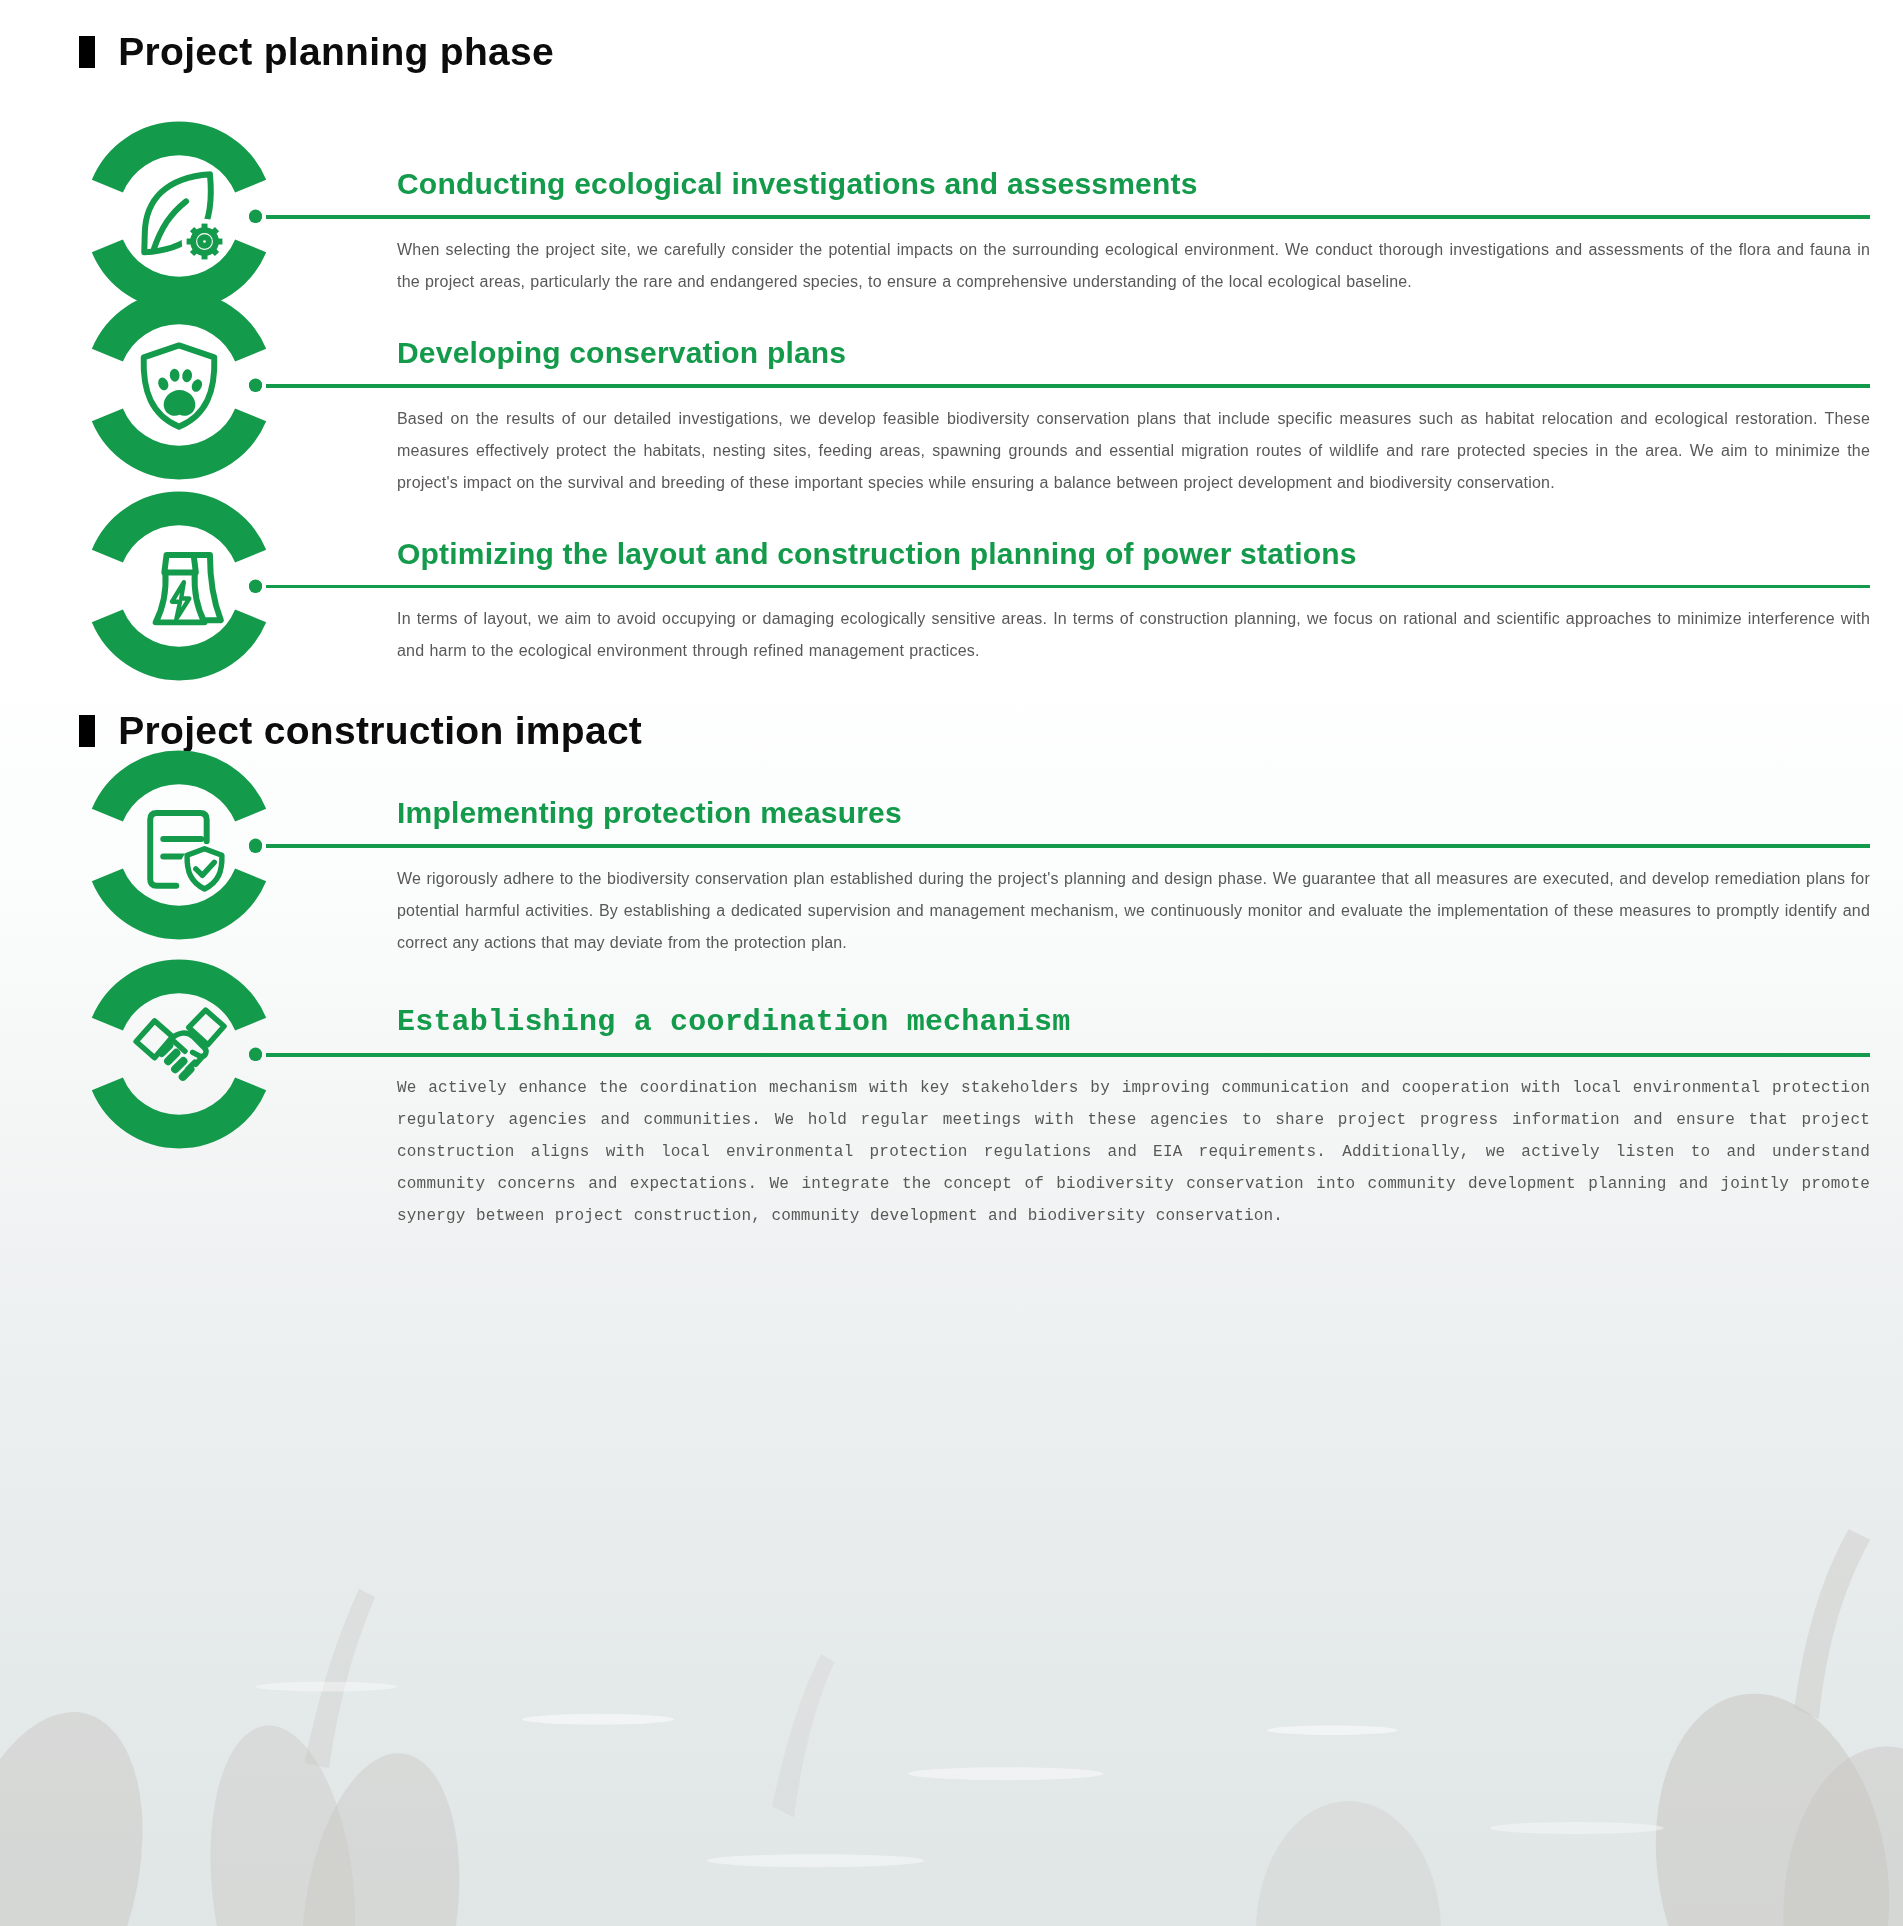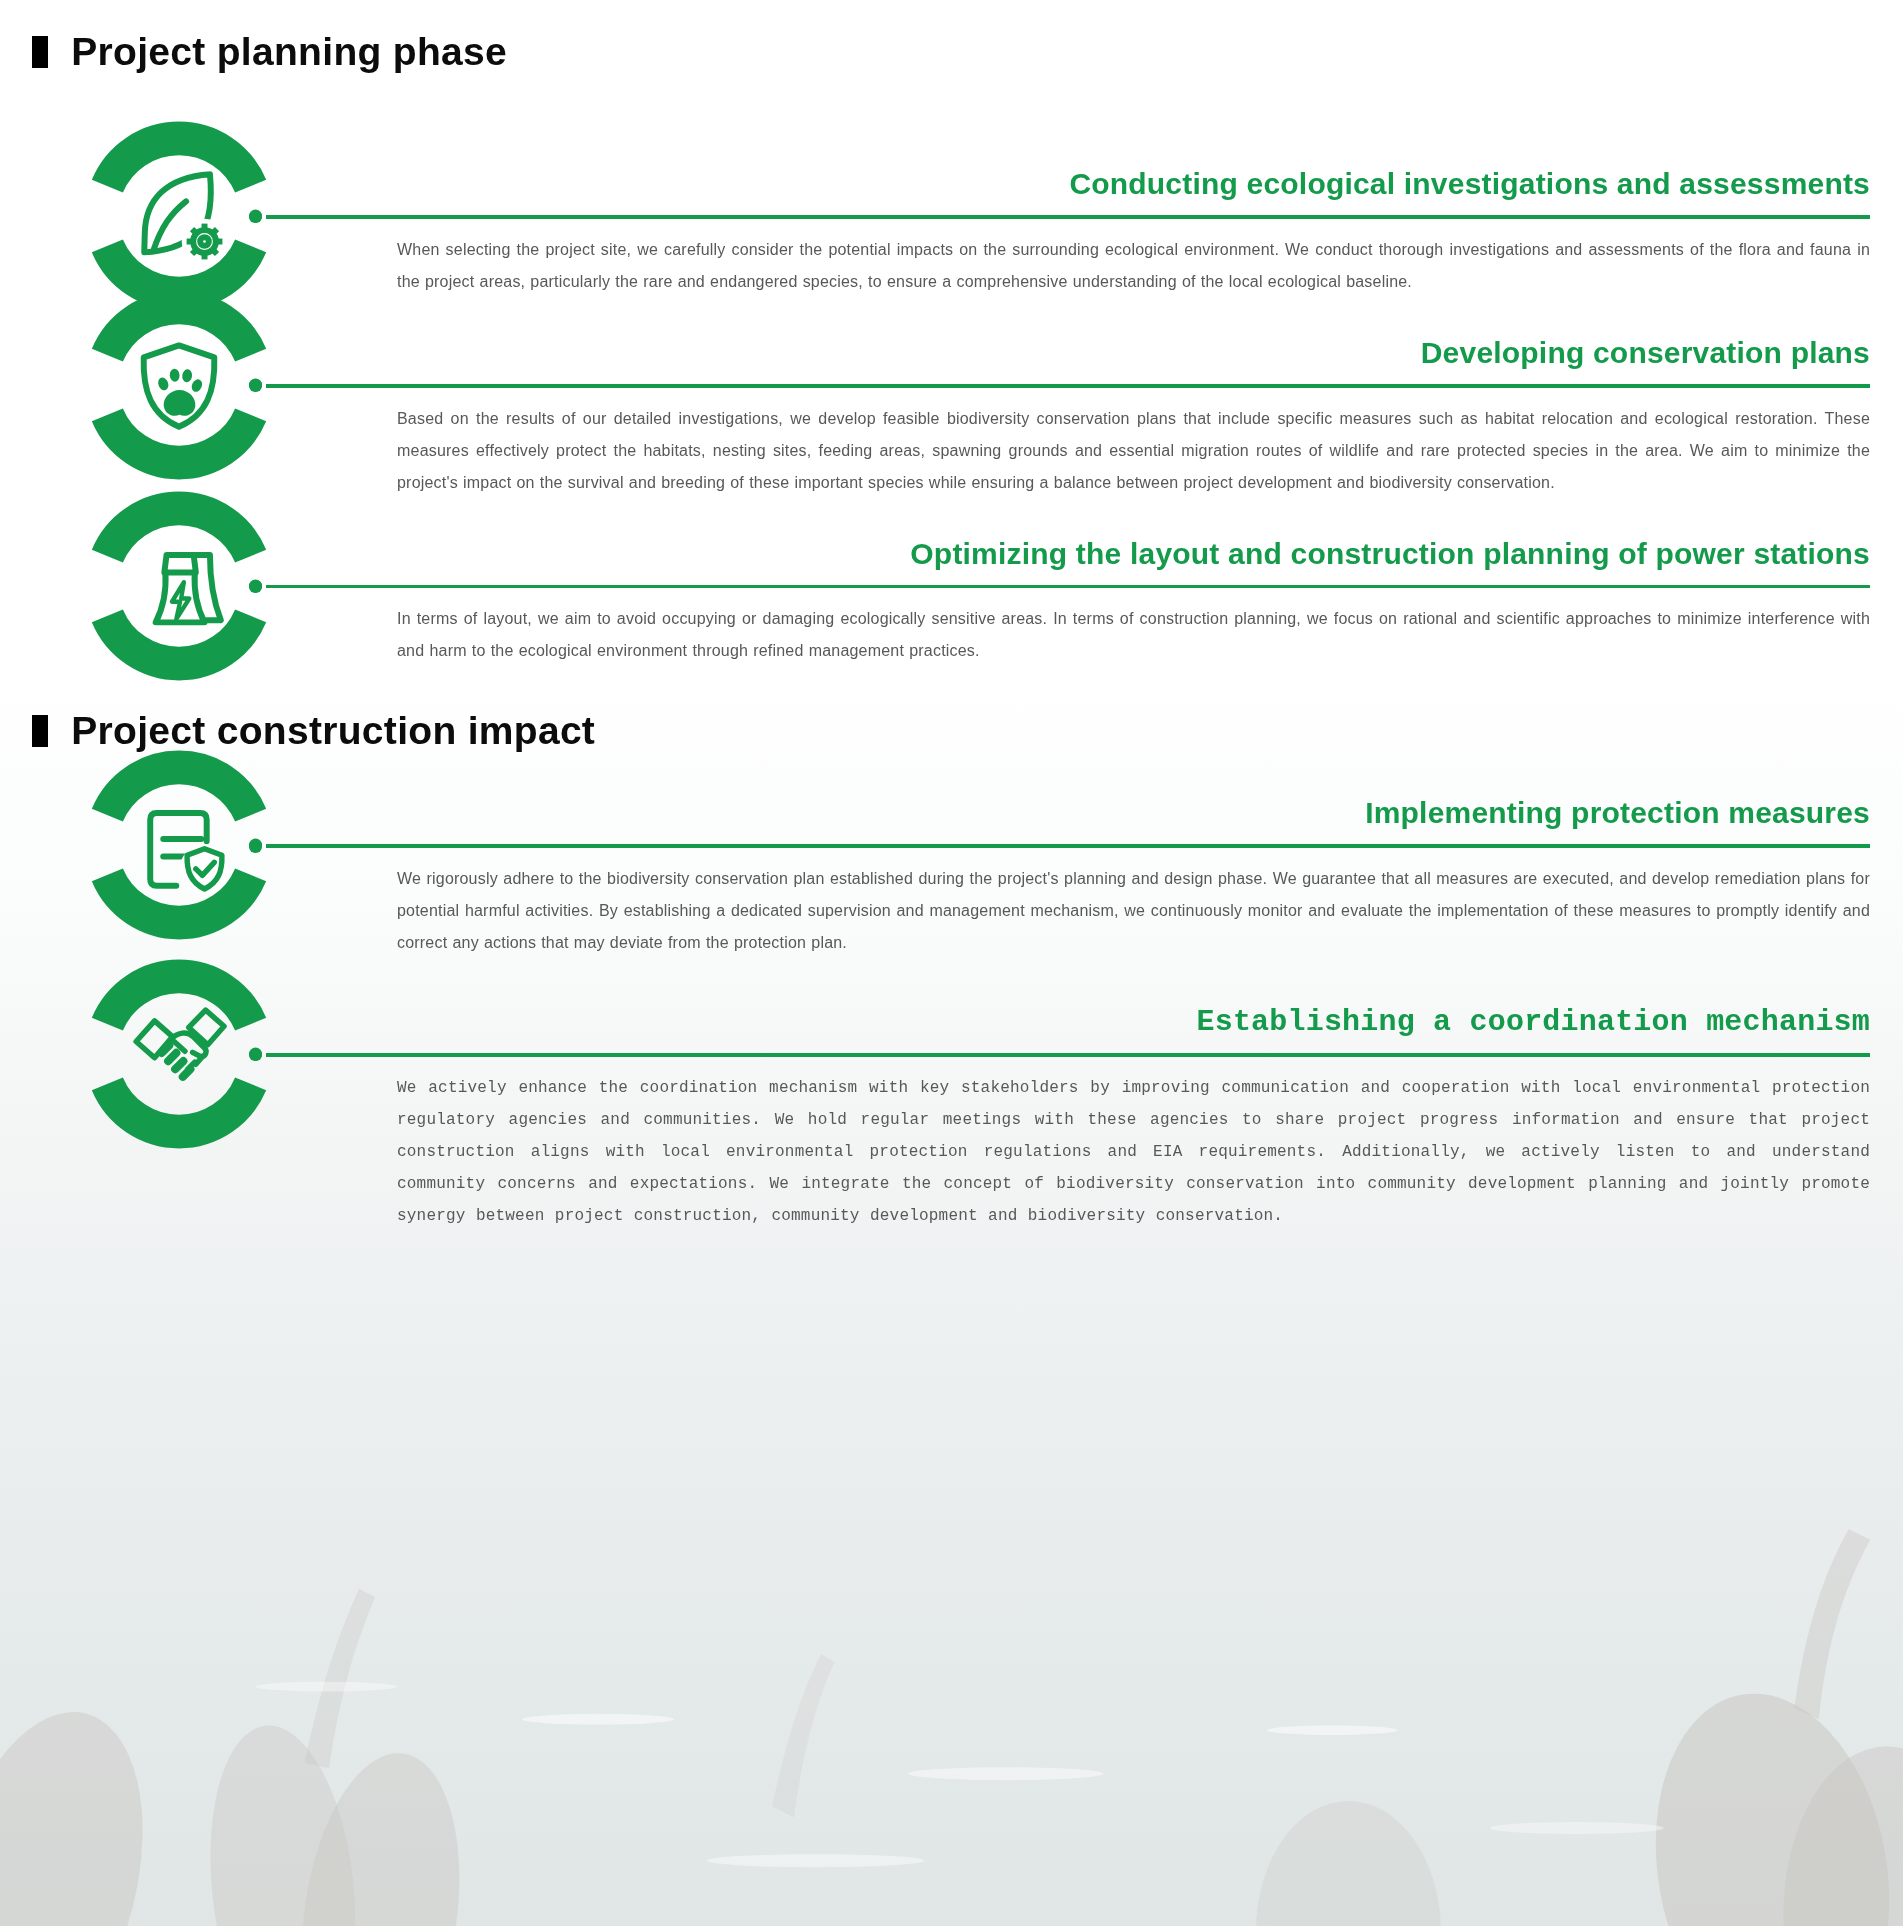--- a/index.html
+++ b/index.html
@@ -15,40 +15,39 @@
       #e4e9ea 88%, #e0e5e6 100%);
   }
   .photo{
     position:absolute;left:0;bottom:0;width:1903px;height:544px;
     z-index:0;pointer-events:none;
   }
   .content{position:relative;z-index:1;padding-top:30px;}
 
   .section-title{
     display:flex;align-items:center;gap:23px;
-    margin-left:32px;
+    margin-left:79px;
     color:#0c0c0c;font-size:39px;font-weight:700;line-height:44px;
     letter-spacing:0.3px;
   }
   .bullet{width:16.3px;height:32px;background:#000;flex:0 0 auto;}
 
   .item{position:relative;padding-left:397px;padding-right:33px;}
   .item-first{margin-top:91px;}
   .item-next{margin-top:36px;}
   .item-4{margin-top:41px;}
   .item-5{margin-top:44px;font-family:Liberation Mono, monospace;}
   .title2{margin-top:42px;}
 
   .badge{position:absolute;left:84px;top:-44px;width:190px;height:190px;}
 
   .item h3{
     margin:0 0 12px 0;
     color:#149a4b;font-size:30px;font-weight:700;line-height:38px;
     letter-spacing:0.2px;
-    text-align:right;
   }
   .rule{
     position:relative;height:3.8px;background:#149a4b;
     margin-left:-131px;width:calc(100% + 131px);
   }
   .rule::before{
     content:"";position:absolute;left:-17px;top:-4.4px;
     width:12.5px;height:12.5px;border-radius:50%;background:#149a4b;
   }
   .item p{

